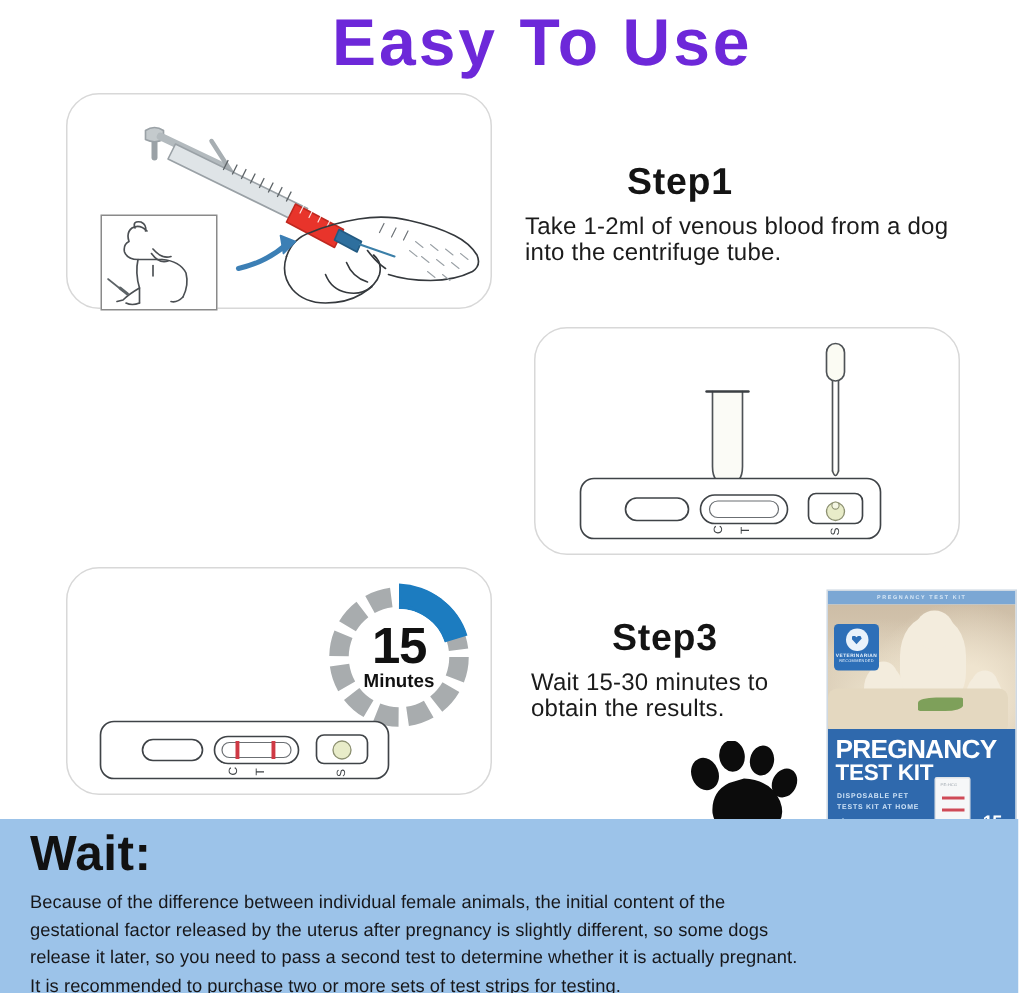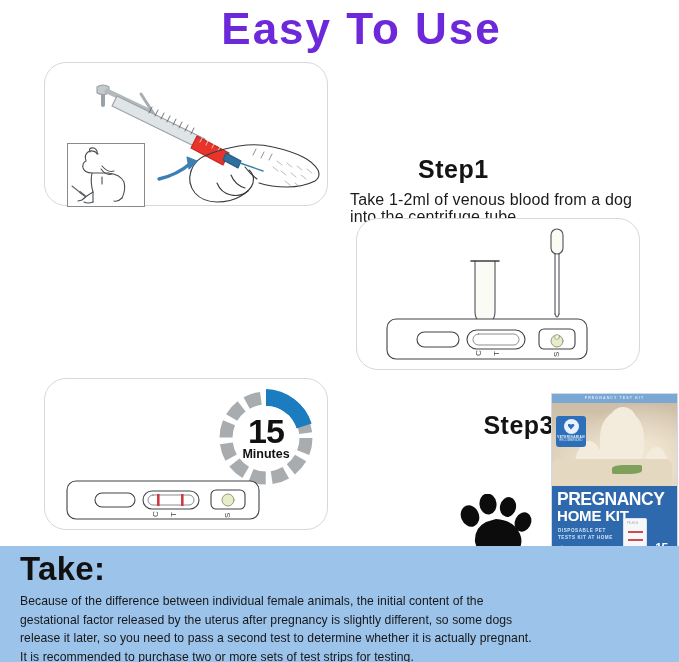--- a/index.html
+++ b/index.html
@@ -348,21 +348,21 @@
 
         <path d="M54 54 Q50 58 46 57"></path>
 
         <path d="M4 42 L14 50" stroke="#5d6367"></path>
         <path d="M12 48 L17 52" stroke="#5d6367" stroke-width="2"></path>
       </g>
     </svg>
   </div>
 </div>
 
-<div class="step-block" id="text-step1" style="left:350px; top:106px; width:320px;margin-top:48px;">
+<div class="step-block" id="text-step1" style="left:350px; top:106px; width:320px;">
   <div class="step-head" style="padding-left:68px;">Step1</div>
   <div class="step-body" style="margin-top:7px;">Take 1-2ml of venous blood from a dog
 into the centrifuge tube.</div>
 </div>
 
 <div class="step-block" id="text-step2" style="left:50px; top:248px; width:292px;">
 </div>
 
 <div class="panel" id="panel-step2">
   <svg width="282" height="150" viewBox="0 0 282 150">
@@ -436,22 +436,24 @@
       <rect x="136" y="115" width="2.6" height="12" fill="#cf3a45"></rect>
     </g>
     <g font-family="Liberation Sans, sans-serif" font-size="8" fill="#3f4347">
       <text x="113" y="138" transform="rotate(-90 113 138)">C</text>
       <text x="131" y="138" transform="rotate(-90 131 138)">T</text>
       <text x="185" y="139" transform="rotate(-90 185 139)">S</text>
     </g>
   </svg>
 </div>
 
-<div class="step-block" id="text-step3" style="left:354px; top:410px; width:200px;text-align:right;">
+<div class="step-block" id="text-step3" style="left:354px; top:410px; width:200px;">
   <div class="step-head" style="padding-left:54px;">Step3</div>
+  <div class="step-body" style="margin-top:7px;">Wait 15-30 minutes to
+obtain the results.</div>
 </div>
 
 <div id="paw-print">
   <svg width="78" height="66" viewBox="0 0 78 66">
     <g fill="#0c0c0c">
       <ellipse cx="12" cy="22" rx="9" ry="11" transform="rotate(-22 12 22)"></ellipse>
       <ellipse cx="30" cy="10" rx="8.5" ry="10.5" transform="rotate(-8 30 10)"></ellipse>
       <ellipse cx="50" cy="13" rx="8" ry="10" transform="rotate(12 50 13)"></ellipse>
       <ellipse cx="65" cy="28" rx="8" ry="10" transform="rotate(28 65 28)"></ellipse>
       <path d="M38 25 Q56 26 62 40 Q67 53 55 60 Q44 66 32 63 Q19 60 17 48 Q16 34 28 28 Z"></path>
@@ -475,21 +477,21 @@
 
     <div id="pb-vetbadge">
       <div class="vb-circle"></div>
       <div class="vb-t1">VETERINARIAN</div>
       <div class="vb-t2">RECOMMENDED</div>
     </div>
   </div>
 
   <div id="pb-lower">
     <div id="pb-title1">PREGNANCY</div>
-    <div id="pb-title2">HOME KIT</div>
+    <div id="pb-title2">TEST KIT</div>
     <div id="pb-sub">DISPOSABLE PET
 TESTS KIT AT HOME</div>
 
     <div class="pb-feature" id="pb-feat-1">
       <span class="pf-icon"></span>
       <span class="pf-t1">ACCURATE DETECTION</span>
       <span class="pf-t2">Tests accurate quickly with
 clear visual indication</span>
     </div>
 
@@ -510,18 +512,18 @@
     <div id="pb-badge15">
       <div class="b15-n">15</div>
       <div class="b15-u">MINUTES</div>
     </div>
 
     <div id="pb-bottomtag">TEST RESULT</div>
   </div>
 </div>
 
 <div id="note-panel">
-  <div id="note-heading">Take:</div>
+  <div id="note-heading">Wait:</div>
   <div id="note-body">Because of the difference between individual female animals,  the initial content of the
 gestational factor released by the uterus after pregnancy is slightly different,  so some dogs
 release it later,  so you need to pass a second test to determine whether it is actually pregnant.
 It is recommended to purchase two or  more sets of test strips for testing.</div>
 </div>
 
 </body></html>

